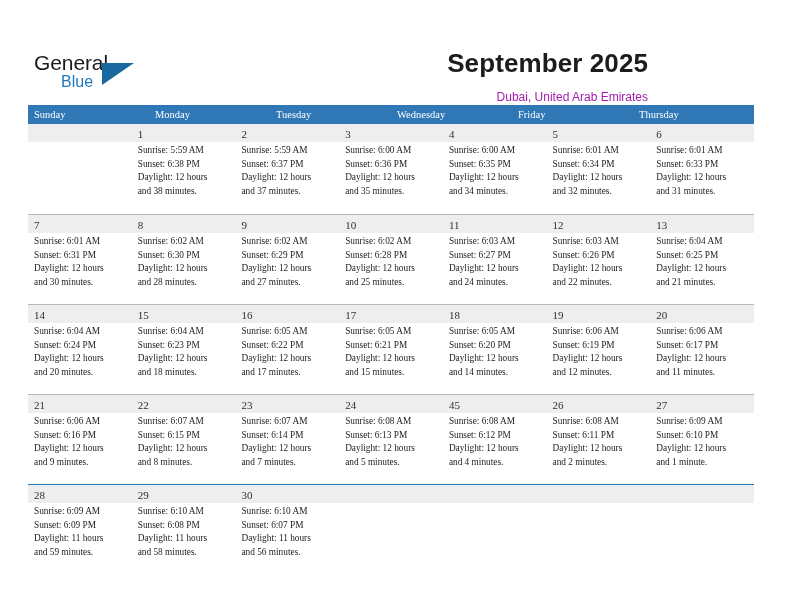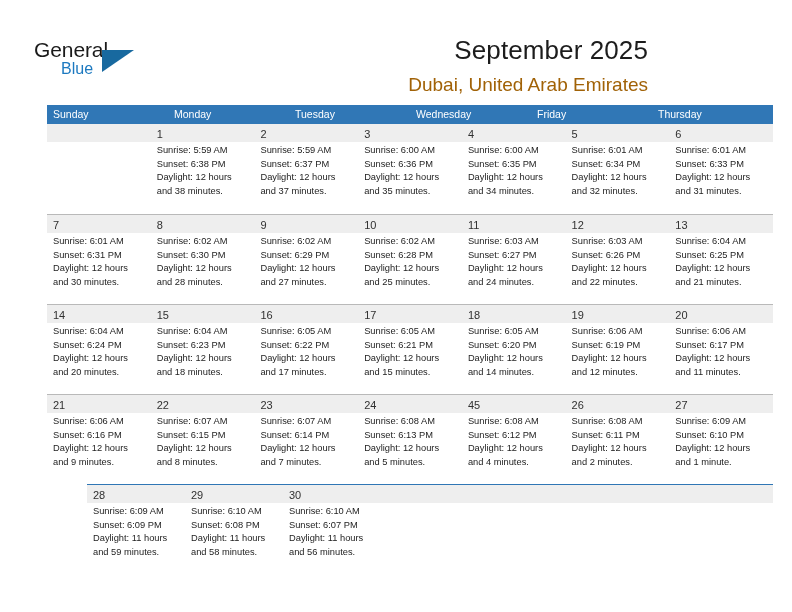--- a/index.html
+++ b/index.html
@@ -14,21 +14,21 @@
     position: relative;
     width: 792px;
     height: 612px;
     background: #ffffff;
     overflow: hidden;
   }
 
   
   .top-header {
     position: absolute;
-    left: 0; top: 3px;
+    left: 0; top: 16px;
     width: 684px;
     height: 100px;
   }
   .logo {
     position: absolute;
     left: 34px;
     top: 35px;
     width: 110px;
     height: 48px;
   }
@@ -57,38 +57,39 @@
   }
 
   .title-block {
     position: absolute;
     right: 36px;
     top: 30px;
     text-align: right;
   }
   .cal-title {
     font-size: 26px;
-    font-weight: normal;
+    font-weight: bold;
     color: #1c1c1c;
     line-height: 34px;
     letter-spacing: 0.1px;
   }
   .cal-subtitle {
     margin-top: 9px;
-    font-size: 19px;
-    color: #a16207;
+    font-size: 12px;
+    color: #a21caf;
     line-height: 17px;
   }
 
   
   .calendar {
     position: absolute;
-    left: 47px;
+    left: 28px;
     top: 105px;
     width: 726px;
+    font-family: Liberation Serif, serif;
   }
   .dow-row {
     display: flex;
     background: #3077b6;
     height: 19px;
   }
   .dow-cell {
     flex: 1 1 0;
     color: #ffffff;
     font-size: 10.5px;
@@ -98,21 +99,21 @@
     overflow: hidden;
   }
 
   .week-row {
     display: flex;
     position: relative;
     height: 90px;
     border-top: 1px solid #b9b9b9;
   }
   .week-row.first { border-top: none; }
-  .week-row.last { border-top: 1px solid #2f76b5; margin-left: 40px; }
+  .week-row.last { border-top: 1px solid #2f76b5; }
 
   .day-cell {
     flex: 1 1 0;
     position: relative;
     min-width: 0;
   }
   .day-num-band {
     height: 18px;
     background: #eeeeee;
     padding-left: 6px;

